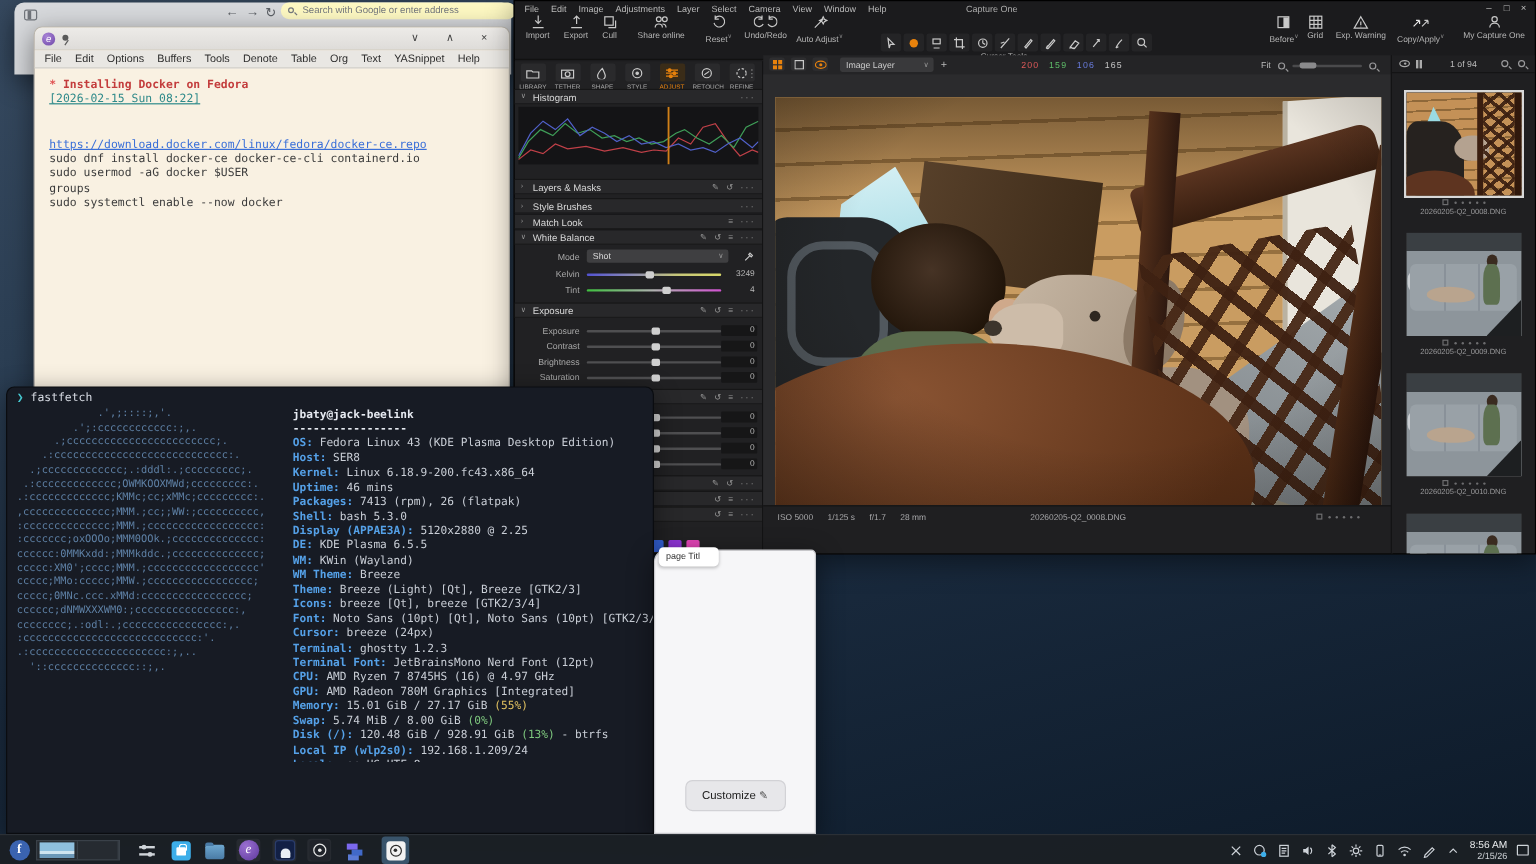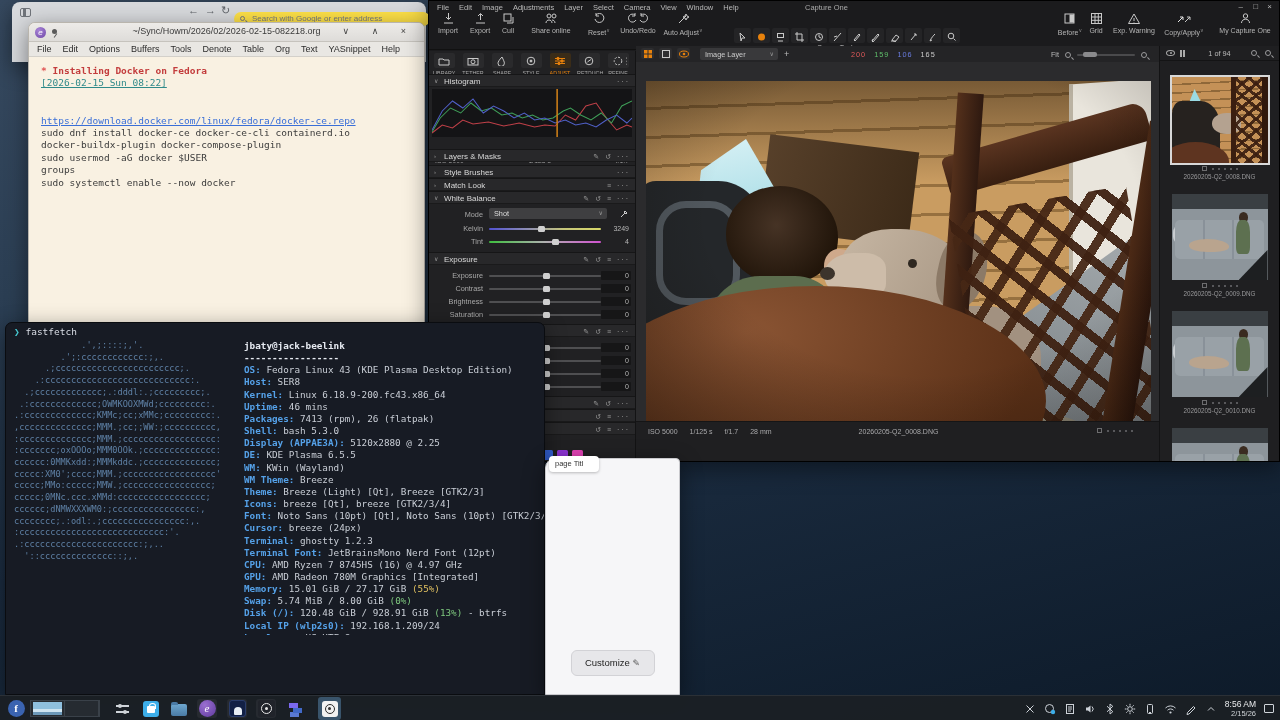--- a/index.html
+++ b/index.html
@@ -5,21 +5,21 @@
 *{margin:0;padding:0;box-sizing:border-box}
 html,body{width:1280px;height:720px;overflow:hidden}
 body{position:relative;font-family:"Liberation Sans",sans-serif;background:linear-gradient(165deg,#36495f 0%,#2b3e53 28%,#1b2c40 55%,#0d1a29 100%)}
 .win{position:absolute;box-shadow:0 6px 22px rgba(0,0,0,.45)}
 
 #browser{left:12px;top:2px;width:414px;height:60px;background:#d7d9dc;border-radius:8px 8px 0 0;z-index:1}
 #browser .bbar{position:absolute;left:0;top:0;right:0;height:20px}
 .sidebar-ic{position:absolute;left:8px;top:6px;width:11px;height:9px;border:1px solid #70747a;border-radius:2px}
 .sidebar-ic::after{content:'';position:absolute;left:2px;top:0;width:3px;height:7px;background:#70747a}
 .navbtn{position:absolute;top:2px;font-size:11px;color:#5c6066}
-.searchpill{position:absolute;left:222px;top:10px;width:196px;height:14px;background:#fde047;border-radius:7px;color:#75797e;font-size:8px;line-height:14px;padding-left:18px;white-space:nowrap;overflow:hidden}
+.searchpill{position:absolute;left:222px;top:0;width:196px;height:14px;background:#fef9c3;border-radius:7px;color:#75797e;font-size:8px;line-height:14px;padding-left:18px;white-space:nowrap;overflow:hidden}
 .mag{position:absolute;left:6px;top:3.5px;width:5px;height:5px;border:1px solid #75797e;border-radius:50%}
 .mag::after{content:'';position:absolute;left:4px;top:4px;width:3px;height:1px;background:#75797e;transform:rotate(45deg)}
 
 #emacs{left:28px;top:22px;width:397px;height:646px;z-index:2;border-radius:7px 7px 0 0;background:#f9f1e2;border:1px solid #b9b5ad}
 .etitle{height:19px;background:linear-gradient(#edebe8,#dedcd9);border-radius:6px 6px 0 0;position:relative;border-bottom:1px solid #c6c3bd}
 .eicon{position:absolute;left:6px;top:4px;width:11px;height:11px;border-radius:50%;background:radial-gradient(circle at 35% 30%,#a884d6,#6f47a8);color:#fff;font-size:8px;text-align:center;line-height:11px;font-style:italic}
 .pin{position:absolute;width:5px;height:5px;border-radius:50%;background:#5a5a5a}
 .pin::after{content:'';position:absolute;top:4px;left:3px;width:1px;height:5px;background:#5a5a5a;transform:rotate(35deg)}
 .etitle .t{position:absolute;left:0;right:0;top:3px;text-align:center;font-size:9px;color:#3a3a3a}
 .wbtns{position:absolute;right:8px;top:3px;font-size:9px;color:#444;letter-spacing:10px}
@@ -216,21 +216,20 @@
     <span class="navbtn" style="left:193px">→</span>
     <span class="navbtn" style="left:209px">↻</span>
     <span class="searchpill"><i class="mag"></i><span>Search with Google or enter address</span></span>
   </div>
 </div>
 
 <div id="emacs" class="win">
   <div class="etitle">
     <span class="eicon">e</span>
     <span class="pin" style="left:23px;top:6px"></span>
-    <span class="t">~/Sync/Howm/2026/02/2026-02-15-082218.org</span>
     <span class="wbtns">∨ ∧ ×</span>
   </div>
   <div class="emenu">
 
   <span>File</span>
       <span>Edit</span>
       <span>Options</span>
       <span>Buffers</span>
       <span>Tools</span>
       <span>Denote</span>
@@ -242,21 +241,20 @@
     </div>
   <div class="ebody">
     <div><span class="bullet">*</span> <span class="head">Installing Docker on Fedora</span></div>
     <div class="ts">[2026-02-15 Sun 08:22]</div>
     <div class="blankln"></div>
       <div class="blankln"></div>
     <div>
 
         <div class="lnk">https://download.docker.com/linux/fedora/docker-ce.repo</div>
         <div>sudo dnf install docker-ce docker-ce-cli containerd.io</div>
-        <div>docker-buildx-plugin docker-compose-plugin</div>
         <div>sudo usermod -aG docker $USER</div>
         <div>groups</div>
         <div>sudo systemctl enable --now docker</div>
       </div>
   </div>
 </div>
 
 <div id="c1" class="win">
   <div class="c1menu">
 

